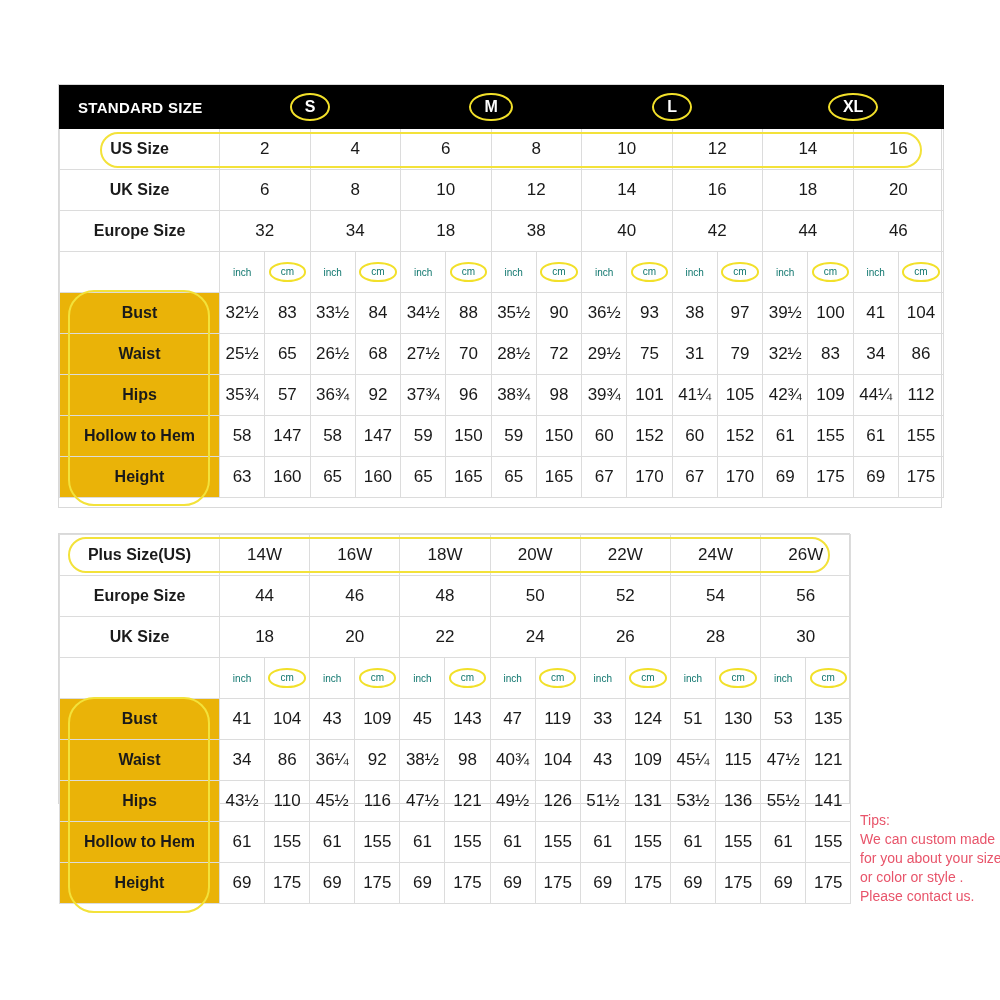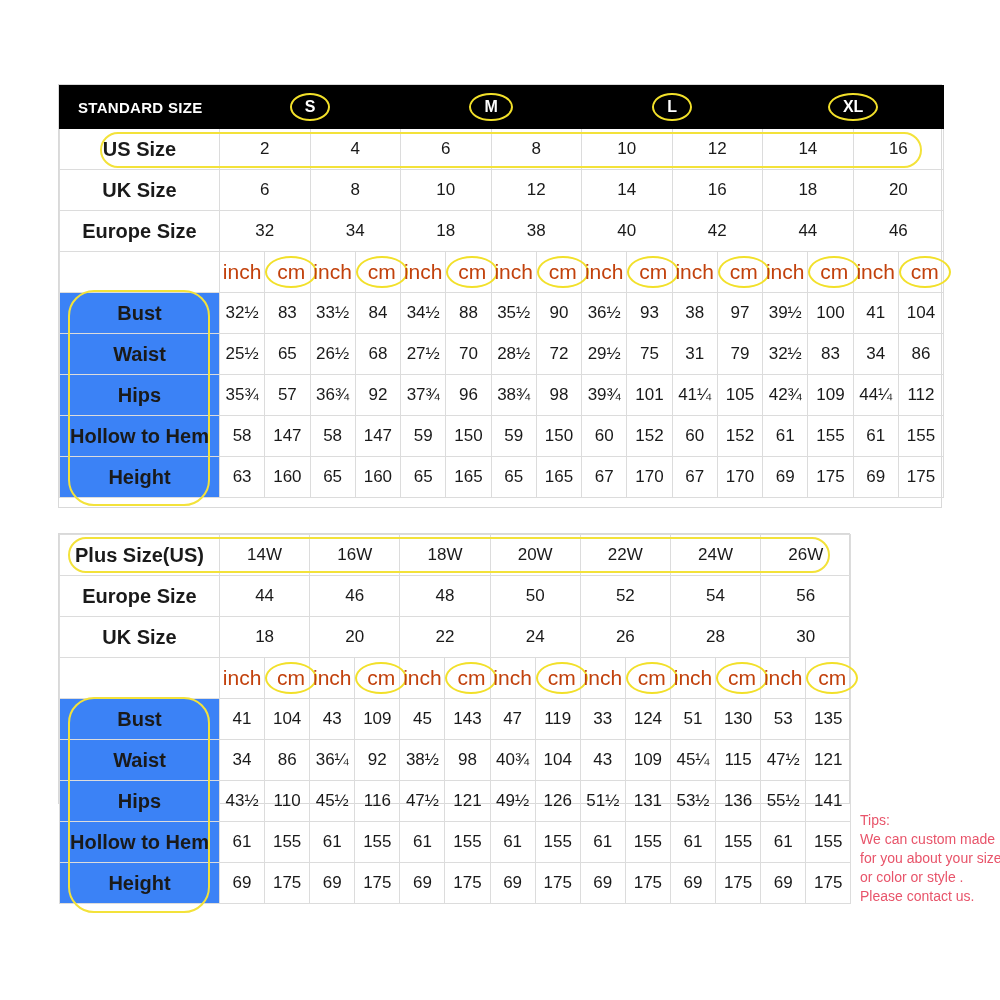--- a/index.html
+++ b/index.html
@@ -43,29 +43,29 @@
   .hdrrow td.title{
     text-align:left;
     padding-left:18px;
     font-weight:bold;
     font-size:15px;
     letter-spacing:.3px;
   }
   .rowlabel{
     text-align:center;
     font-weight:bold;
-    font-size:20px;
+    font-size:16px;
     background:#ffffff;
   }
   .greyrow .rowlabel{
-    background:#3b82f6;
+    background:#eab308;
   }
   .unit{
-    font-size:21px;
-    color:#c2410c;
+    font-size:10px;
+    color:#0f766e;
   }
   .blank{background:#fff;border-left:1px solid #dcdcdc;}
 
   
   .pill{
     display:inline-block;
     border:2px solid #f2e02a;
     border-radius:50%/50%;
     padding:2px 10px;
     line-height:1.15;

